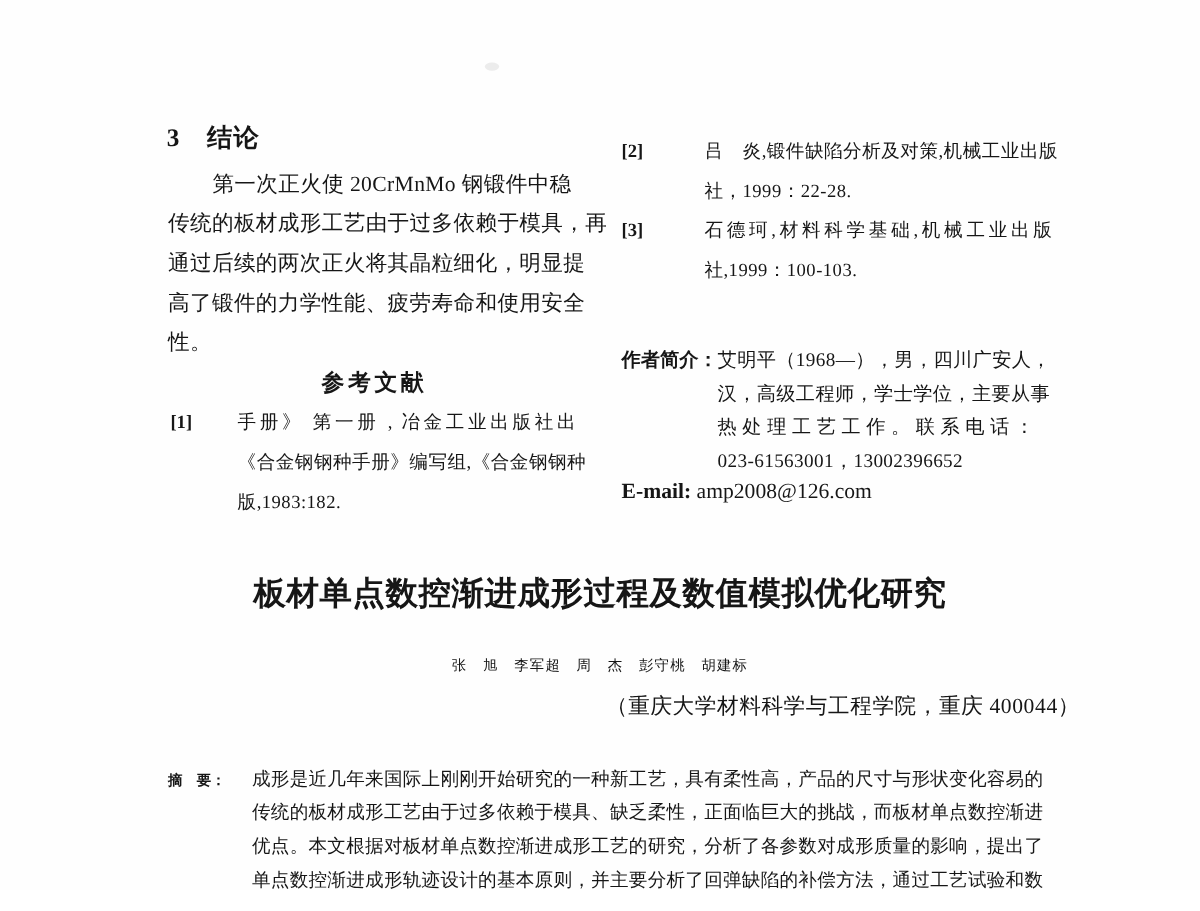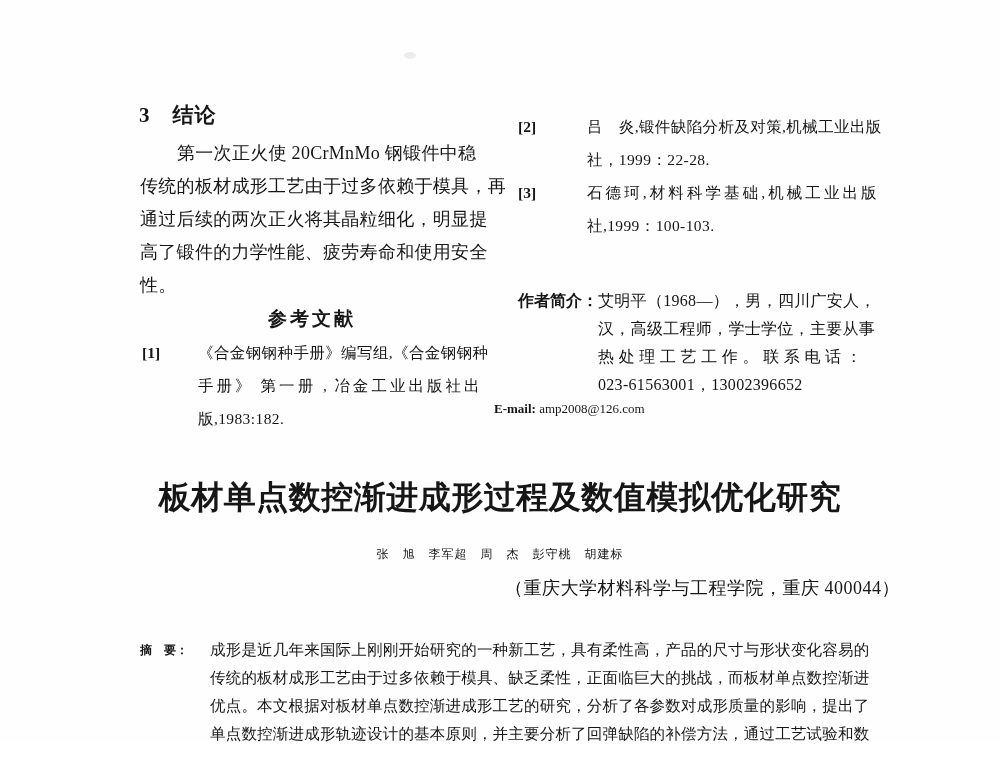--- a/index.html
+++ b/index.html
@@ -36,27 +36,27 @@
   .ref .line{font-size:15.5px;line-height:33px;height:33px;letter-spacing:0.4px;}
   .ref1{left:142px;top:336px;width:338px;height:100px;}
   .ref1 .lines{left:56px;width:282px;}
   .ref2{left:518px;top:110px;width:344px;height:67px;}
   .ref3{left:518px;top:176px;width:344px;height:67px;}
   .ref2 .lines,.ref3 .lines{left:54px;width:290px;margin-left:15px;}
   
   .bio-label{left:518px;top:287px;font-size:16px;font-weight:bold;line-height:28px;}
   .bio-lines{left:598px;top:287px;width:264px;}
   .bio-lines .line{font-size:16px;line-height:28px;height:28px;letter-spacing:0.3px;}
-  .email{left:494px;top:398px;font-size:13px;line-height:22px;white-space:nowrap;}
+  .email{left:518px;top:398px;font-size:18px;line-height:22px;white-space:nowrap;}
   .email .b{font-weight:bold;}
   
   .art-title{
     left:100px;top:476px;width:800px;text-align:center;
     font-family:"Liberation Sans","DejaVu Sans",sans-serif;
-    font-size:32px;font-weight:bold;letter-spacing:0.5px;white-space:nowrap;
+    font-size:27px;font-weight:bold;letter-spacing:0.5px;white-space:nowrap;
   }
   .art-authors{
     left:100px;top:546px;width:800px;text-align:center;
     font-size:12px;letter-spacing:1px;white-space:nowrap;
   }
   .art-affil{
     left:100px;top:576px;width:800px;text-align:right;
     font-size:18px;letter-spacing:0.5px;white-space:nowrap;
   }
   
@@ -81,22 +81,22 @@
     <div class="line">通过后续的两次正火将其晶粒细化，明显提</div>
     <div class="line">高了锻件的力学性能、疲劳寿命和使用安全</div>
     <div class="line">性。</div>
   </div>
 
   <div class="abs ref-heading">参考文献</div>
 
   <div class="abs ref ref1">
     <span class="marker">[1]</span>
     <div class="lines">
+      <div class="line spread">手册》 第一册 , 冶金工业出版社出</div>
       <div class="line">《合金钢钢种手册》编写组,《合金钢钢种</div>
-      <div class="line spread">手册》 第一册 , 冶金工业出版社出</div>
       <div class="line">版,1983:182.</div>
     </div>
   </div>
 
   <div class="abs ref ref2">
     <span class="marker">[2]</span>
     <div class="lines">
       <div class="line">吕　炎,锻件缺陷分析及对策,机械工业出版</div>
       <div class="line">社，1999：22-28.</div>
     </div>

